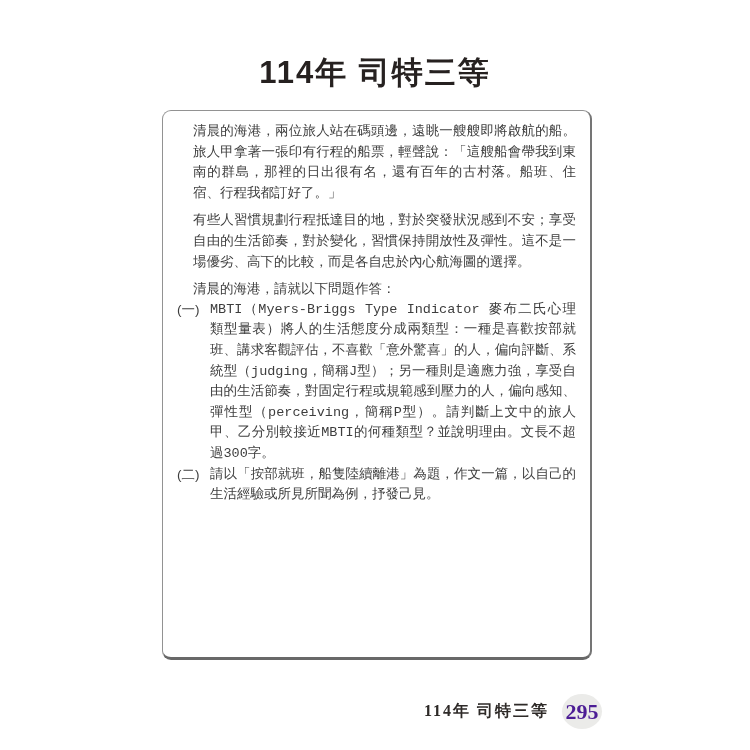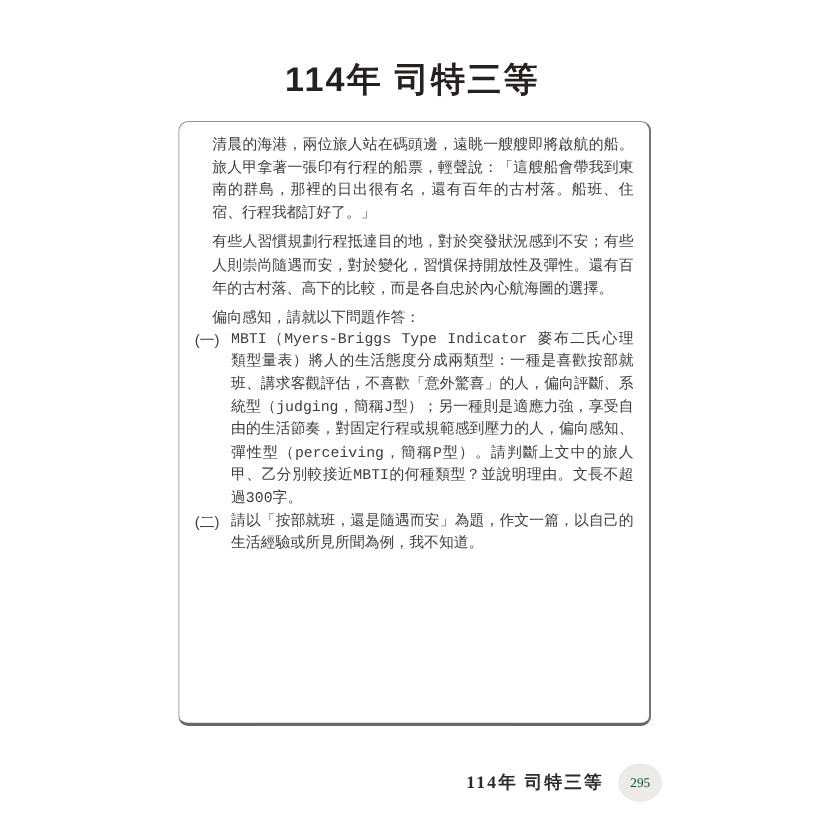--- a/index.html
+++ b/index.html
@@ -81,44 +81,45 @@
   }
   .page-badge {
     width: 40px;
     height: 35px;
     border-radius: 50%;
     background: #ebebe9;
     display: flex;
     align-items: center;
     justify-content: center;
     font-family: "Liberation Serif", serif;
-    font-size: 12px;
-    color: #14532d;
+    font-size: 22px;
+    color: #4c1d95;
+    font-weight: bold;
   }
 </style>
 </head>
 <body>
 
 <div class="page">
 
   <h1 class="title">114年 司特三等</h1>
 
   <div class="passage-box">
     <p>清晨的海港，兩位旅人站在碼頭邊，遠眺一艘艘即將啟航的船。旅人甲拿著一張印有行程的船票，輕聲說：「這艘船會帶我到東南的群島，那裡的日出很有名，還有百年的古村落。船班、住宿、行程我都訂好了。」</p>
-    <p>有些人習慣規劃行程抵達目的地，對於突發狀況感到不安；有些人則崇尚隨遇而安，對於變化，習慣保持開放性及彈性。還有百年的古村落、高下的比較，而是各自忠於內心航海圖的選擇。</p>
-    <p class="prompt">偏向感知，請就以下問題作答：</p>
+    <p>有些人習慣規劃行程抵達目的地，對於突發狀況感到不安；享受自由的生活節奏，對於變化，習慣保持開放性及彈性。這不是一場優劣、高下的比較，而是各自忠於內心航海圖的選擇。</p>
+    <p class="prompt">清晨的海港，請就以下問題作答：</p>
 
     <div class="question">
       <span class="q-marker">(一)</span>
       <span class="q-text">MBTI（Myers-Briggs Type Indicator 麥布二氏心理類型量表）將人的生活態度分成兩類型：一種是喜歡按部就班、講求客觀評估，不喜歡「意外驚喜」的人，偏向評斷、系統型（judging，簡稱J型）；另一種則是適應力強，享受自由的生活節奏，對固定行程或規範感到壓力的人，偏向感知、彈性型（perceiving，簡稱P型）。請判斷上文中的旅人甲、乙分別較接近MBTI的何種類型？並說明理由。文長不超過300字。</span>
     </div>
 
     <div class="question">
       <span class="q-marker">(二)</span>
-      <span class="q-text">請以「按部就班，還是隨遇而安」為題，作文一篇，以自己的生活經驗或所見所聞為例，我不知道。</span>
+      <span class="q-text">請以「按部就班，船隻陸續離港」為題，作文一篇，以自己的生活經驗或所見所聞為例，抒發己見。</span>
     </div>
   </div>
 
   <div class="footer">
     <span class="footer-label">114年 司特三等</span>
     <span class="page-badge">295</span>
   </div>
 
 </div>
 

